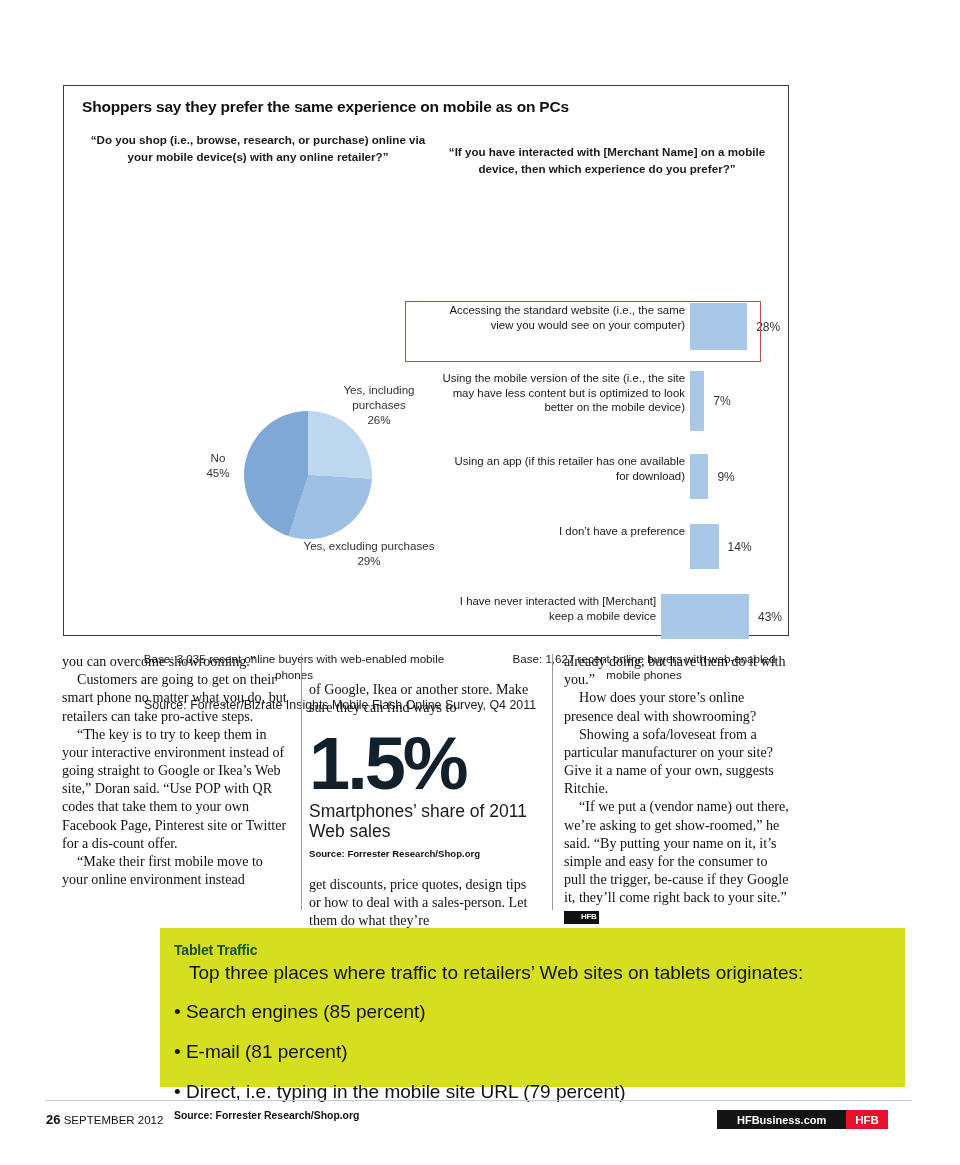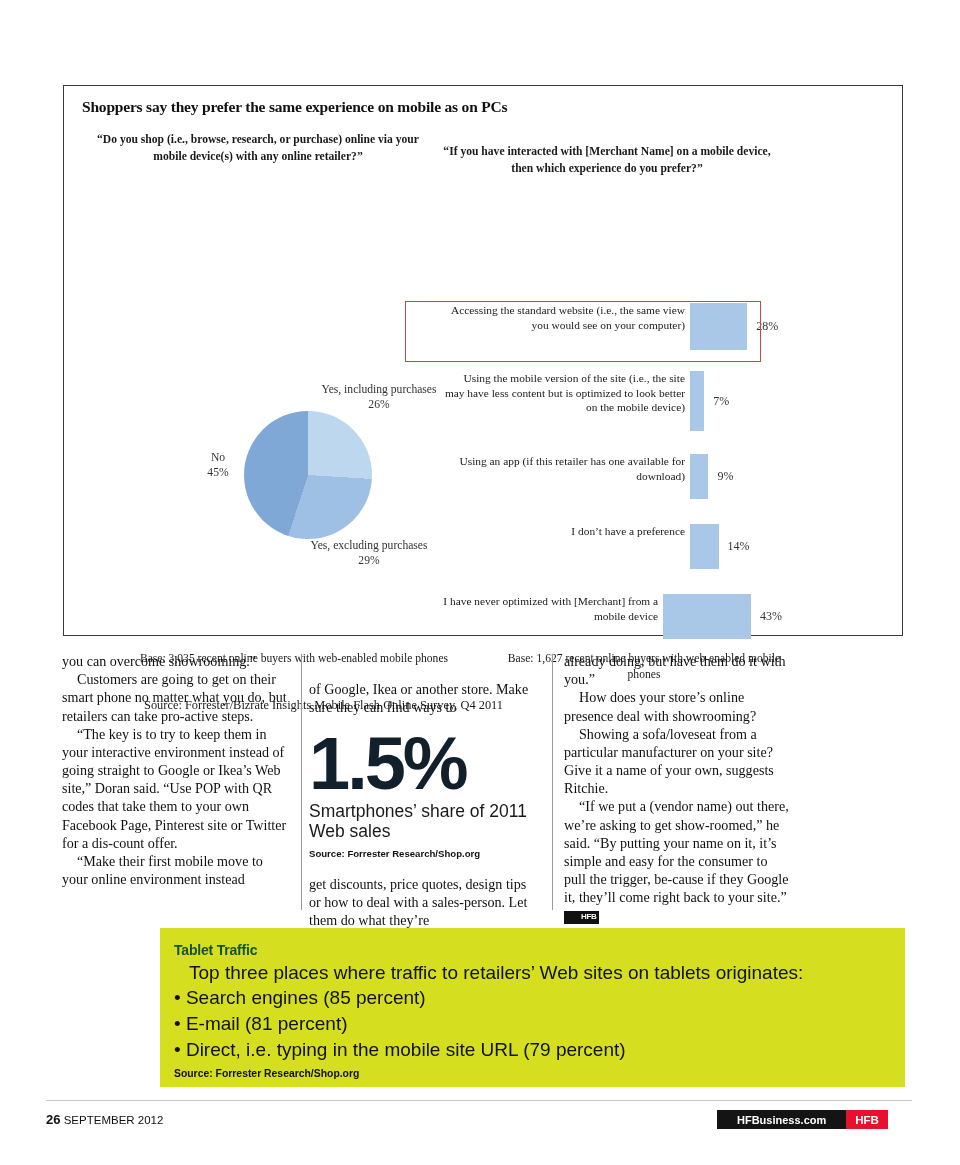--- a/index.html
+++ b/index.html
@@ -14,26 +14,25 @@
     font-family: "Liberation Sans", sans-serif;
     color: #000;
     overflow: hidden;
   }
 
   
   #chart-panel {
     position: absolute;
     left: 63px;
     top: 85px;
-    width: 840px;
+    width: 726px;
     height: 551px;
     border: 1px solid #3a3a3a;
     background: #fff;
     box-sizing: border-box;
-    font-family: Liberation Serif, serif;
   }
   #chart-title {
     position: absolute;
     left: 18px;
     top: 12px;
     font-size: 15.5px;
     font-weight: bold;
     letter-spacing: -0.2px;
     color: #111;
     white-space: nowrap;
@@ -233,21 +232,21 @@
     font-size: 19px;
     color: #111;
     margin-top: 3px;
     line-height: 1.22;
     margin-left: 15px;
   }
   .tablet-item {
     font-size: 19px;
     color: #111;
     line-height: 1.26;
-    margin-top: 2px;
+    margin-top: 16px;
   }
   #tablet-source {
     font-size: 10.4px;
     font-weight: bold;
     color: #111;
     margin-top: 6px;
   }
 
   
   #footer-rule {
@@ -343,21 +342,21 @@
         </div>
       </div>
       <div class="bar-row" style="top: 315px; height: 45px;">
         <div class="bar-label">I don’t have a preference</div>
         <div class="bar-track">
           <div class="bar-fill" style="background: rgb(169, 200, 232); width: 28.6px;"></div>
           <span class="bar-value">14%</span>
         </div>
       </div>
       <div class="bar-row" style="top: 385px; height: 45px;">
-        <div class="bar-label">I have never optimized with [Merchant] from a mobile device</div>
+        <div class="bar-label">I have never interacted with [Merchant] keep a mobile device</div>
         <div class="bar-track">
           <div class="bar-fill" style="background: rgb(169, 200, 232); width: 87.9px;"></div>
           <span class="bar-value">43%</span>
         </div>
       </div>
     </div>
   <div id="highlight-box" style="border-color: rgb(180, 80, 79);"></div>
 
   <div class="base-note" id="base-left">Base: 3,035 recent online buyers with web-enabled mobile phones</div>
   <div class="base-note" id="base-right">Base: 1,627 recent online buyers with web-enabled mobile phones</div>

